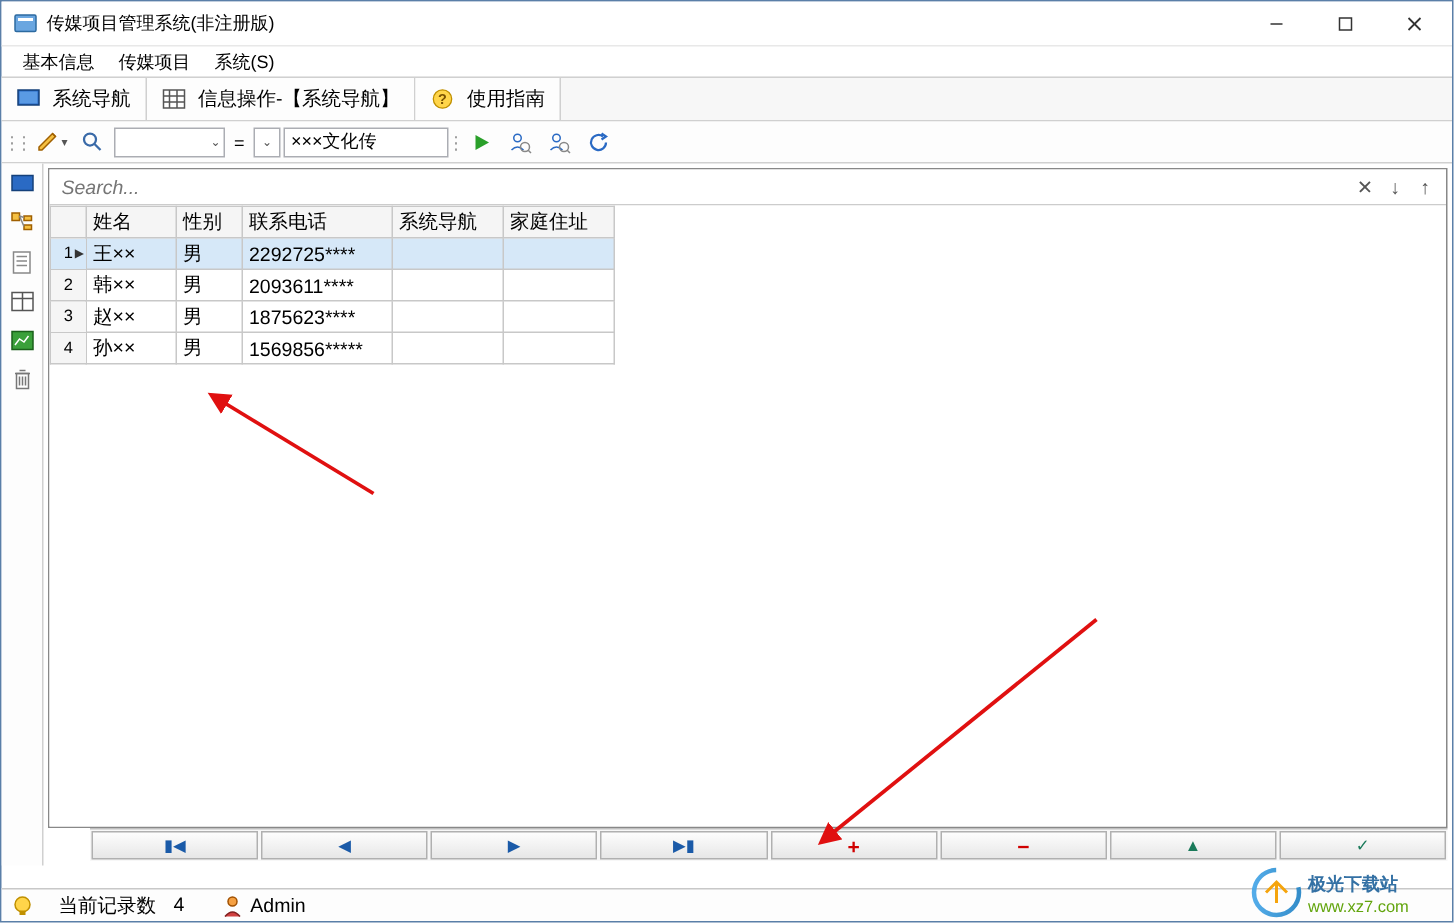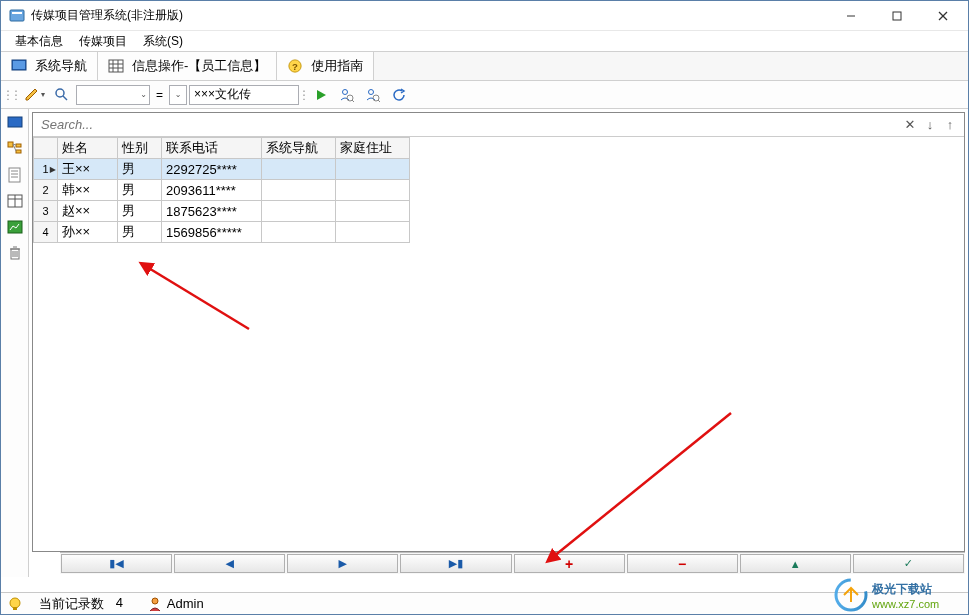--- a/index.html
+++ b/index.html
@@ -115,21 +115,21 @@
     <span class="tab-label">系统导航</span>
   </div>
   <div class="tab">
     <svg class="tab-icon" viewBox="0 0 16 14">
         <rect x="1" y="1" width="14" height="12" fill="#fff" stroke="#555"></rect>
         <line x1="1" y1="5" x2="15" y2="5" stroke="#555"></line>
         <line x1="1" y1="9" x2="15" y2="9" stroke="#555"></line>
         <line x1="5" y1="1" x2="5" y2="13" stroke="#555"></line>
         <line x1="10" y1="1" x2="10" y2="13" stroke="#555"></line>
       </svg>
-    <span class="tab-label">信息操作-【员工信息】</span>
+    <span class="tab-label">信息操作-【系统导航】</span>
   </div>
   <div class="tab">
     <svg class="tab-icon" viewBox="0 0 16 16">
         <circle cx="8" cy="8" r="7" fill="#ffd54a" stroke="#c09000"></circle>
         <text x="8" y="12" text-anchor="middle" font-size="11" font-weight="bold" fill="#7a5200">?</text>
       </svg>
     <span class="tab-label">使用指南</span>
   </div>
 </div>
 

